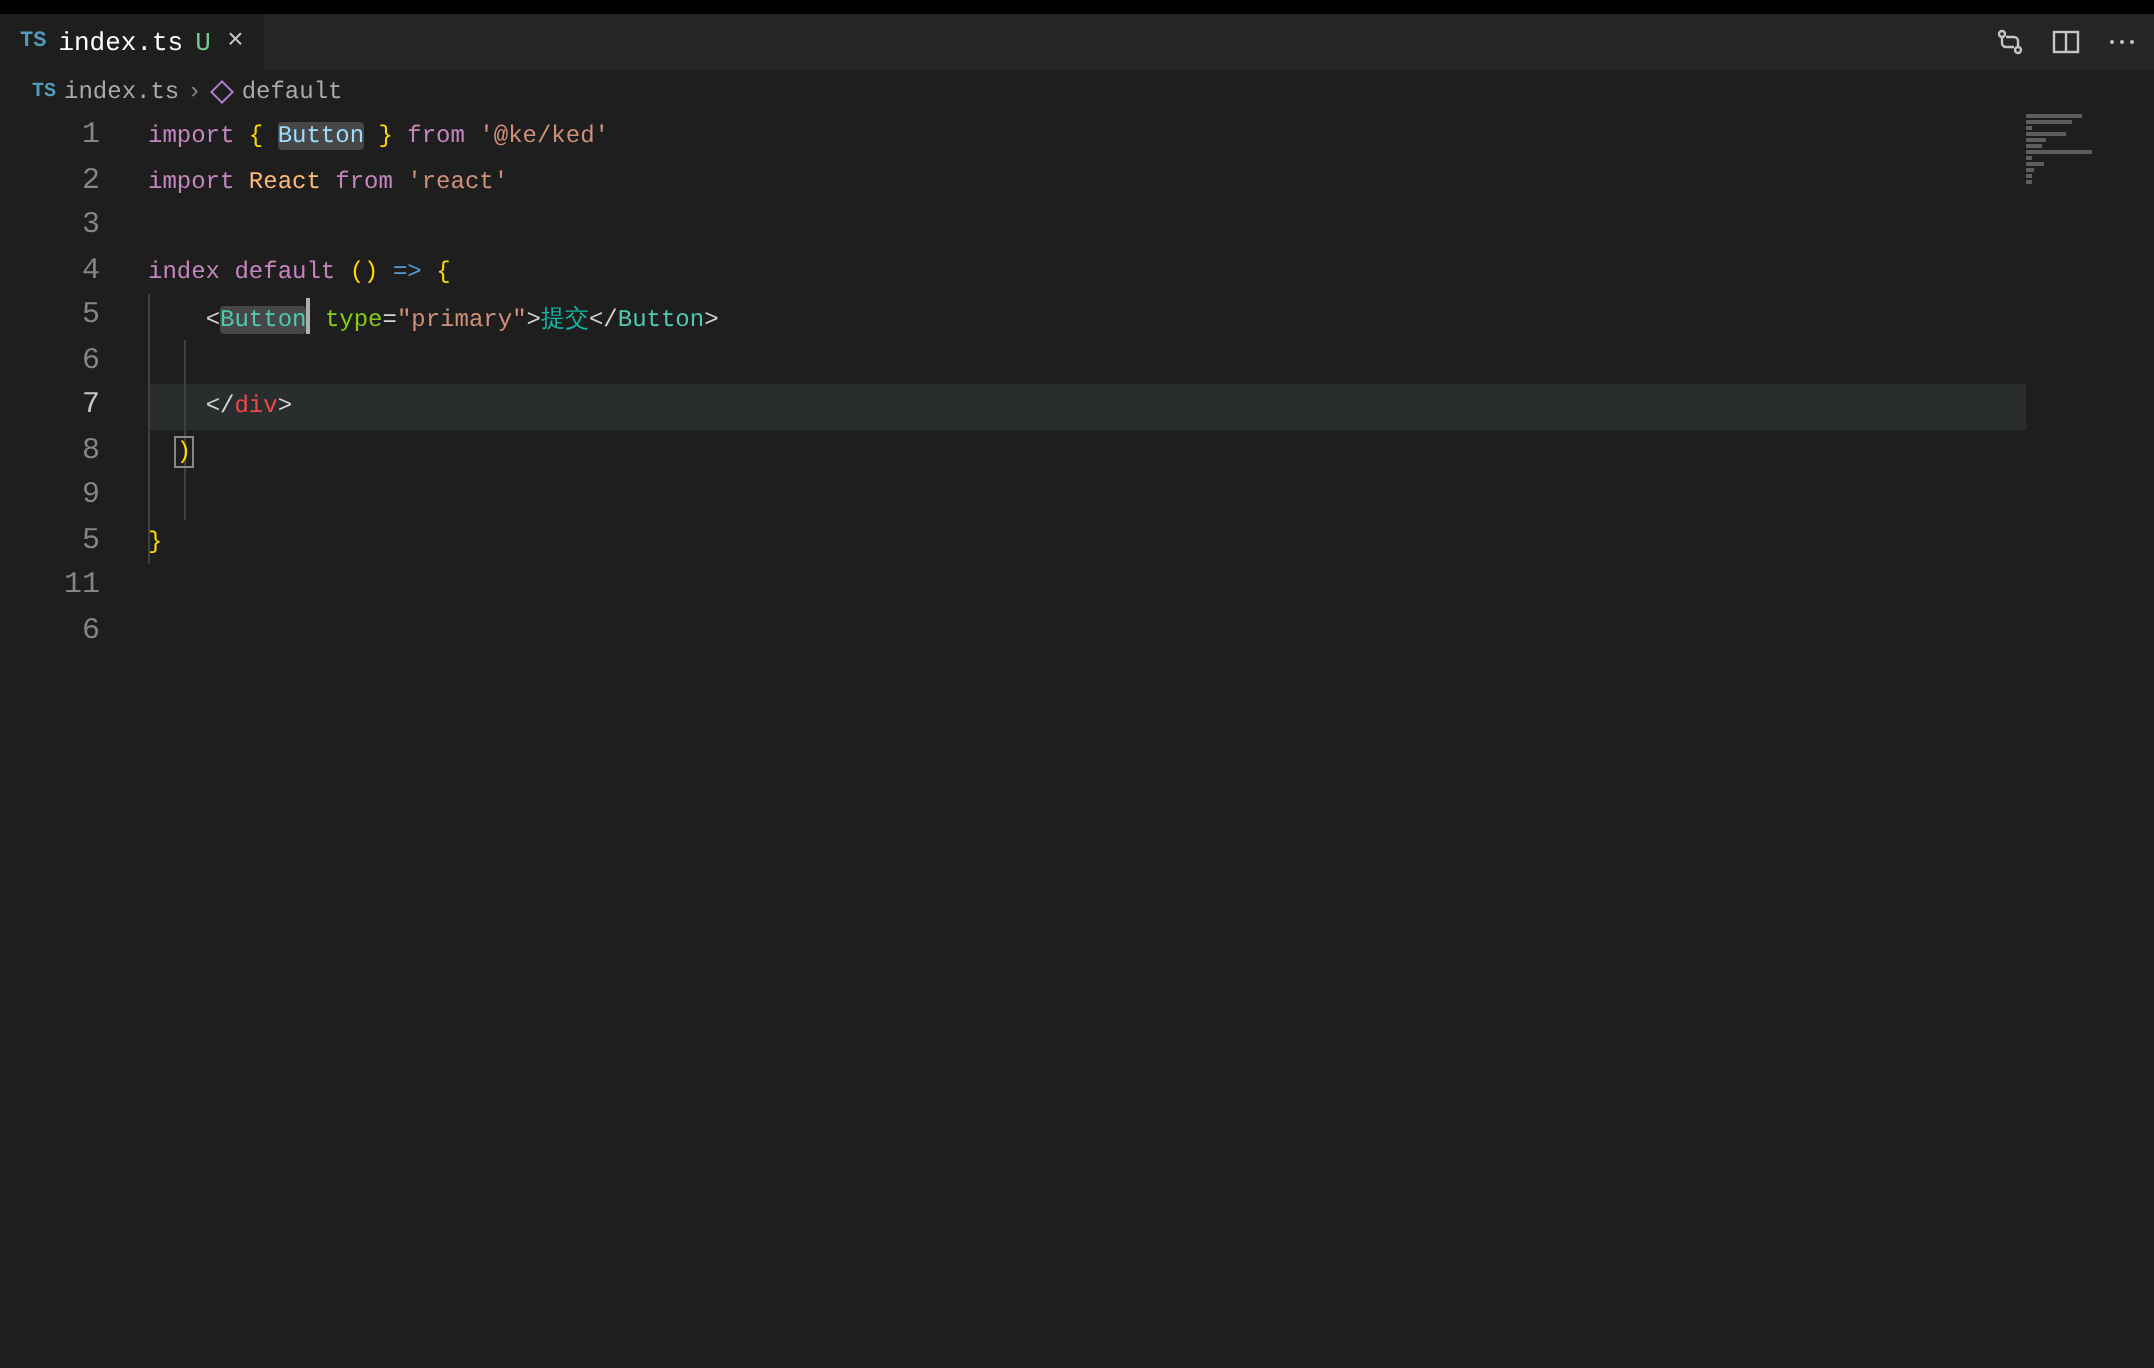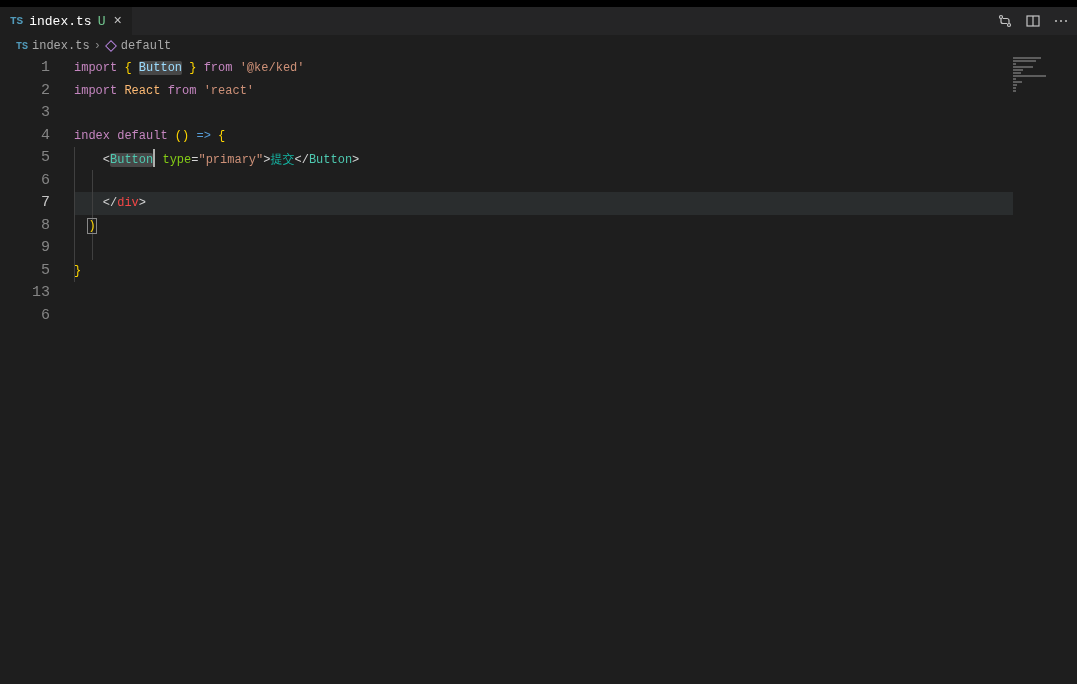--- a/index.html
+++ b/index.html
@@ -225,21 +225,21 @@
     <div class="ln">1</div>
     <div class="ln">2</div>
     <div class="ln">3</div>
     <div class="ln">4</div>
     <div class="ln">5</div>
     <div class="ln">6</div>
     <div class="ln active">7</div>
     <div class="ln">8</div>
     <div class="ln">9</div>
     <div class="ln">5</div>
-    <div class="ln">13</div>
+    <div class="ln">11</div>
     <div class="ln">6</div>
   </div>
 
   <div class="code">
     <div class="highlight-line-bg"></div>
 
     <div class="indent-guide" style="left:12px; top:90px; height:135px;"></div>
     <div class="indent-guide" style="left:30px; top:112.5px; height:90px;"></div>
 
     <div class="line"><span class="kw">import</span> <span class="brace">{</span> <span class="var word-highlight">Button</span> <span class="brace">}</span> <span class="kw">from</span> <span class="str">'@ke/ked'</span></div>

